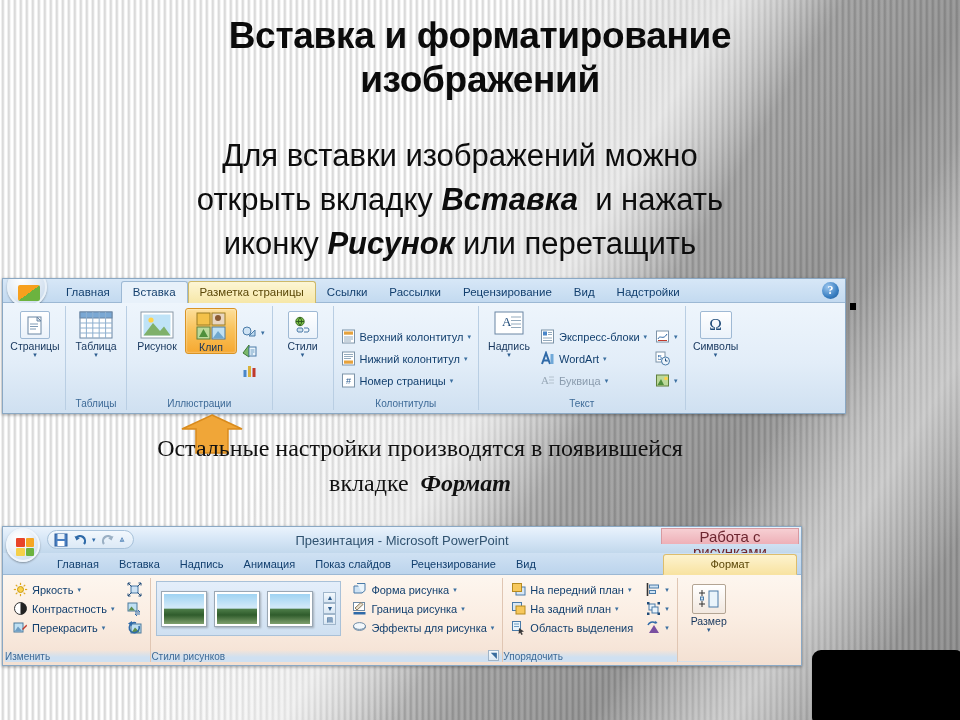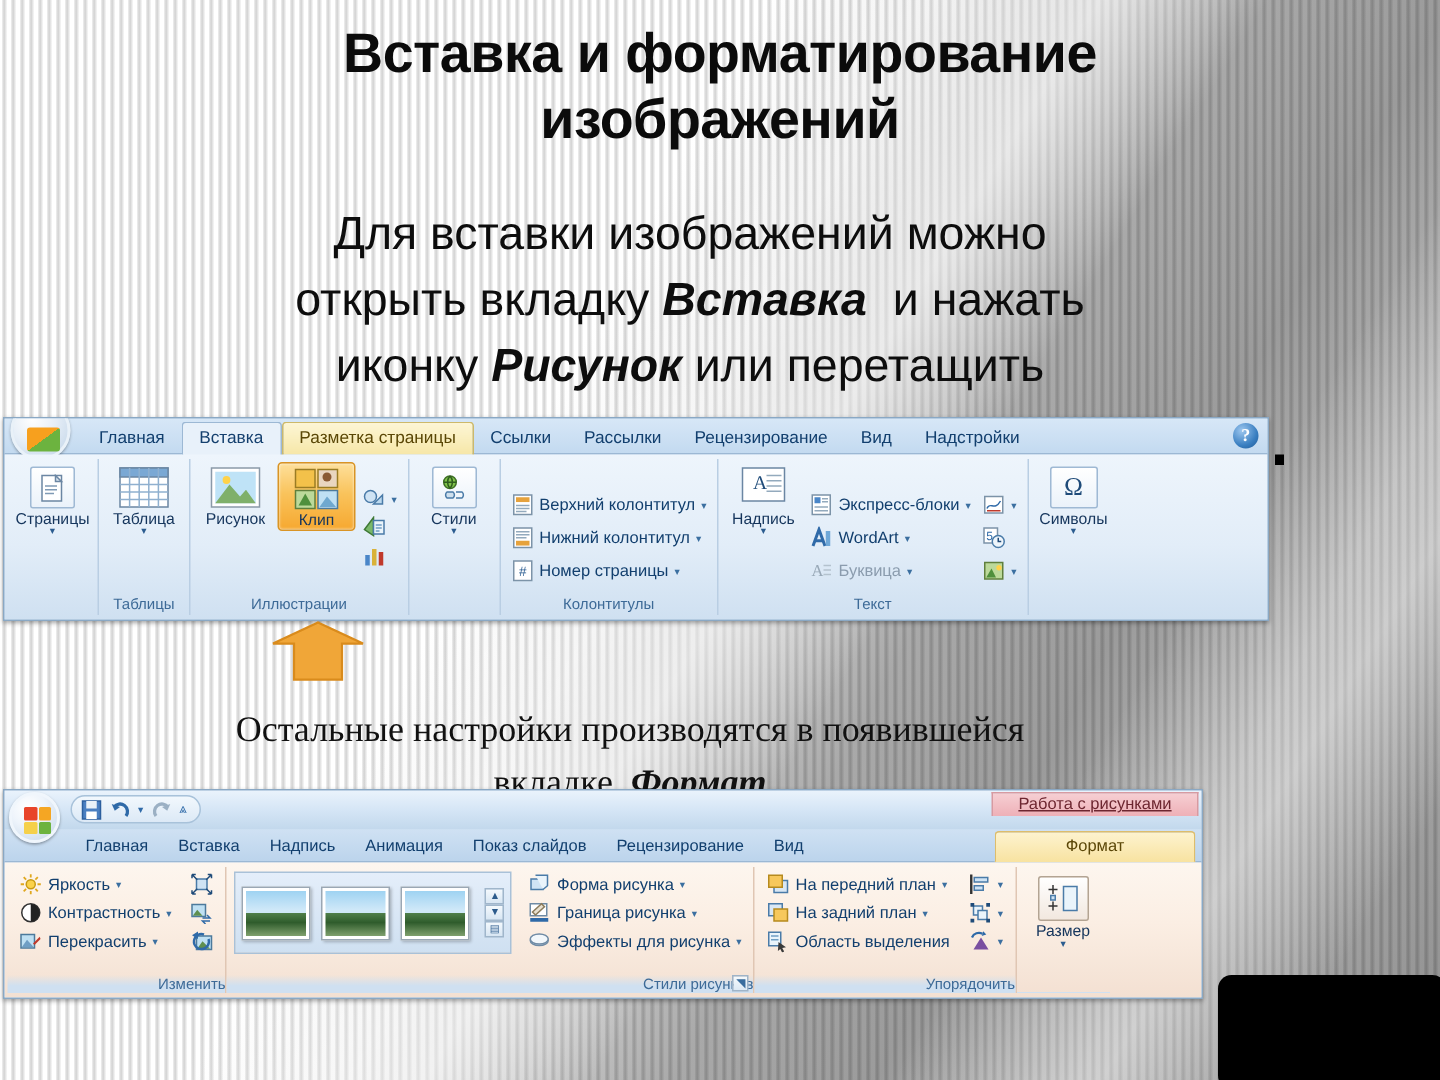--- a/index.html
+++ b/index.html
@@ -55,21 +55,21 @@
     position: absolute; left: 30px; top: 134px; width: 860px;
     text-align: center;
     font-size: 31px;
     line-height: 1.42;
     color: #0d0d0d;
   }
   .body-text .ln { display:block; white-space: pre; }
   .body-text b { font-weight: bold; font-style: italic; }
 
   .mid-text {
-    position: absolute; left: 10px; top: 470px; width: 820px;
+    position: absolute; left: 10px; top: 431px; width: 820px;
     text-align: center;
     font-family: "Liberation Serif", serif;
     font-size: 24px;
     line-height: 1.45;
     color: #111;
   }
   .mid-text .ln { display:block; white-space: pre; }
   .mid-text b { font-weight: bold; font-style: italic; }
 
   
@@ -205,21 +205,21 @@
   }
   .qat .q { width: 14px; height: 14px; }
   .p-title .doctitle {
     position: absolute; left: 0; right: 0; text-align: center;
     font-size: 13px; color: #30526f;
   }
   .ctx-tab-group {
     position: absolute; right: 2px; top: 1px; width: 138px; height: 16px;
     background: linear-gradient(to bottom,#f6cfd3,#eeb0b7);
     border: 1px solid #d79aa1; border-bottom: none;
-    text-align: center; font-size: 11px; color: #6d2630; line-height: 15px; text-decoration: underline;
+    text-align: center; font-size: 15px; color: #6d2630; line-height: 15px;
   }
   .p-tabstrip {
     position: relative; height: 22px;
     background: linear-gradient(to bottom,#cfe1f3,#bcd4ec);
     border-bottom: 1px solid #9cb8d4;
     display: flex; align-items: flex-end; padding-left: 44px;
   }
   .p-tab { padding: 3px 10px 4px 10px; font-size: 11px; color: #123f6e; white-space: nowrap; }
   .p-tab.ctx-active {
     background: linear-gradient(to bottom,#fdf3cf,#f8e3a2);
@@ -231,21 +231,21 @@
     position: absolute; left: 0; right: 0; top: 48px; bottom: 0;
     background: linear-gradient(to bottom,#fdf6ef 0%, #fbeee3 45%, #f3e0d2 100%);
     display: flex; padding: 3px 2px;
   }
   .p-group {
     position: relative; display: flex; flex-direction: column;
     padding: 3px 5px 14px 5px; border-right: 1px solid #e0c6b3;
   }
   .p-group:last-child { border-right: none; }
   .p-group .gname {
-    position: absolute; left: 0; right: 0; bottom: 0; text-align: right;
+    position: absolute; left: 0; right: 0; bottom: 0; text-align: left;
     font-size: 10px; color: #3d6a97;
     background: linear-gradient(to bottom, rgba(210,228,244,0) 0%, #cfe0f1 60%);
     padding-top: 1px;
   }
   .p-group .gbody { display: flex; gap: 3px; justify-content: center; }
   .p-rows { display: flex; flex-direction: column; gap: 2px; }
 
   .thumb {
     width: 46px; height: 36px; border: 1px solid #9aa7b4; background: #fff; padding: 2px;
     box-shadow: 1px 1px 2px rgba(0,0,0,0.25);
@@ -648,20 +648,21 @@
         </span>
         <span style="font-size:7px;color:#2f6aa8;">▾</span>
         <span class="q">
           <svg class="ico" width="14" height="14" viewBox="0 0 14 14">
             <path d="M3 11 A5 5 0 0 1 11 5" fill="none" stroke="#9bb0c4" stroke-width="2.2"></path>
             <path d="M12.5 3 L10.5 7.5 L7 5" fill="#9bb0c4"></path>
           </svg>
         </span>
         <span style="font-size:9px;color:#2f6aa8;">⩓</span>
       </div>
+      <div class="doctitle">Презинтация - Microsoft PowerPoint</div>
       <div class="ctx-tab-group">Работа с рисунками</div>
     </div>
 
     <div class="p-tabstrip">
       <div class="p-tab">Главная</div>
       <div class="p-tab">Вставка</div>
       <div class="p-tab">Надпись</div>
       <div class="p-tab">Анимация</div>
       <div class="p-tab">Показ слайдов</div>
       <div class="p-tab">Рецензирование</div>

